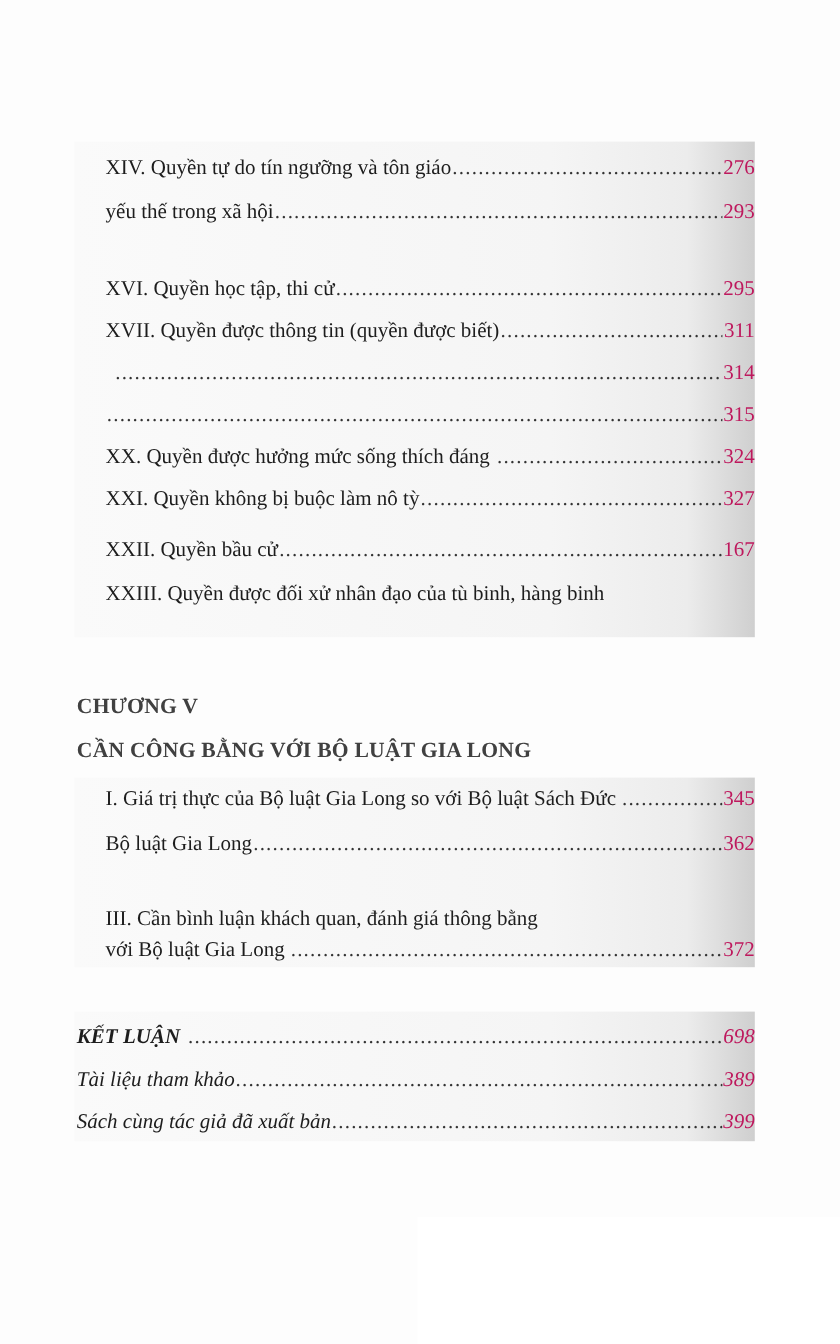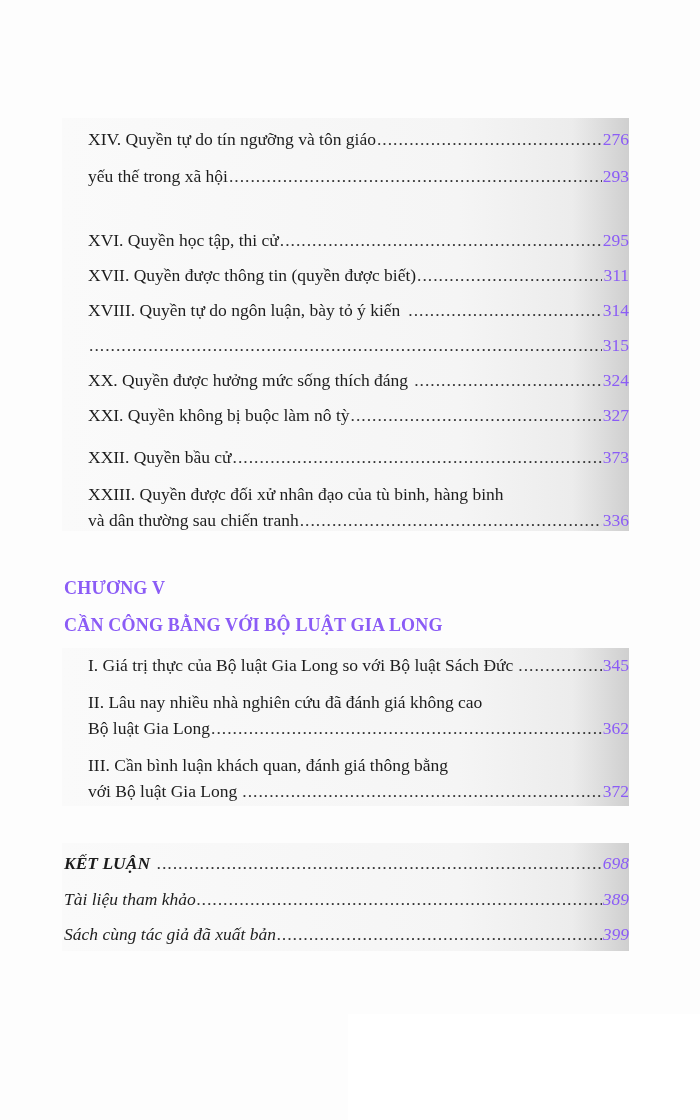--- a/index.html
+++ b/index.html
@@ -28,25 +28,25 @@
   .entry.flush { left: 64px; width: 565px; font-style: italic; }
   .row { display: flex; align-items: flex-start; white-space: nowrap; }
   .row .title { flex: 0 0 auto; }
   .row .dots {
     flex: 1 1 auto; overflow: hidden; margin: 0 1px;
     letter-spacing: 1px; color: #333;
   }
   .row .dots::before {
     content: "....................................................................................................................................................................................................................";
   }
-  .row .page { flex: 0 0 auto; color: #8b5cf6; }
+  .row .page { flex: 0 0 auto; color: #be185d; }
   .bold { font-weight: bold; }
   .heading {
     position: absolute; left: 64px; font-weight: bold; font-size: 18px;
-    letter-spacing: 0.2px; color: #8b5cf6;
+    letter-spacing: 0.2px; color: #404040;
   }
 </style>
 </head>
 <body>
 
 <div class="page-bottom-white"></div>
 
 <div class="panel panel-1"></div>
 
 <div class="entry" style="top:126px">
@@ -76,21 +76,20 @@
 <div class="entry" style="top:262px">
   <div class="row">
       <span class="title">XVII. Quyền được thông tin (quyền được biết)</span>
       <span class="dots"></span>
       <span class="page">311</span>
     </div>
 </div>
 
 <div class="entry" style="top:297px">
   <div class="row">
-      <span class="title">XVIII. Quyền tự do ngôn luận, bày tỏ ý kiến</span>
       <span class="dots" style="margin-left:8px"></span>
       <span class="page">314</span>
     </div>
 </div>
 
 <div class="entry" style="top:332px">
   <div class="row">
       <span class="dots"></span>
       <span class="page">315</span>
     </div>
@@ -109,52 +108,44 @@
       <span class="title">XXI. Quyền không bị buộc làm nô tỳ</span>
       <span class="dots"></span>
       <span class="page">327</span>
     </div>
 </div>
 
 <div class="entry" style="top:444px">
   <div class="row">
       <span class="title">XXII. Quyền bầu cử</span>
       <span class="dots"></span>
-      <span class="page">373</span>
+      <span class="page">167</span>
     </div>
 </div>
 
 <div class="entry" style="top:481px">
   <div class="row">
       <span class="title">XXIII. Quyền được đối xử nhân đạo của tù binh, hàng binh</span>
-    </div>
-  <div class="row">
-      <span class="title">và dân thường sau chiến tranh</span>
-      <span class="dots"></span>
-      <span class="page">336</span>
     </div>
 </div>
 
 <div class="heading" style="top:578px">CHƯƠNG V</div>
 <div class="heading" style="top:615px">CẦN CÔNG BẰNG VỚI BỘ LUẬT GIA LONG</div>
 
 <div class="panel panel-2"></div>
 
 <div class="entry" style="top:652px">
   <div class="row">
       <span class="title">I. Giá trị thực của Bộ luật Gia Long so với Bộ luật Sách Đức</span>
       <span class="dots" style="margin-left:5px"></span>
       <span class="page">345</span>
     </div>
 </div>
 
 <div class="entry" style="top:689px">
-  <div class="row">
-      <span class="title">II. Lâu nay nhiều nhà nghiên cứu đã đánh giá không cao</span>
-    </div>
   <div class="row">
       <span class="title">Bộ luật Gia Long</span>
       <span class="dots"></span>
       <span class="page">362</span>
     </div>
 </div>
 
 <div class="entry" style="top:752px">
   <div class="row">
       <span class="title">III. Cần bình luận khách quan, đánh giá thông bằng</span>

